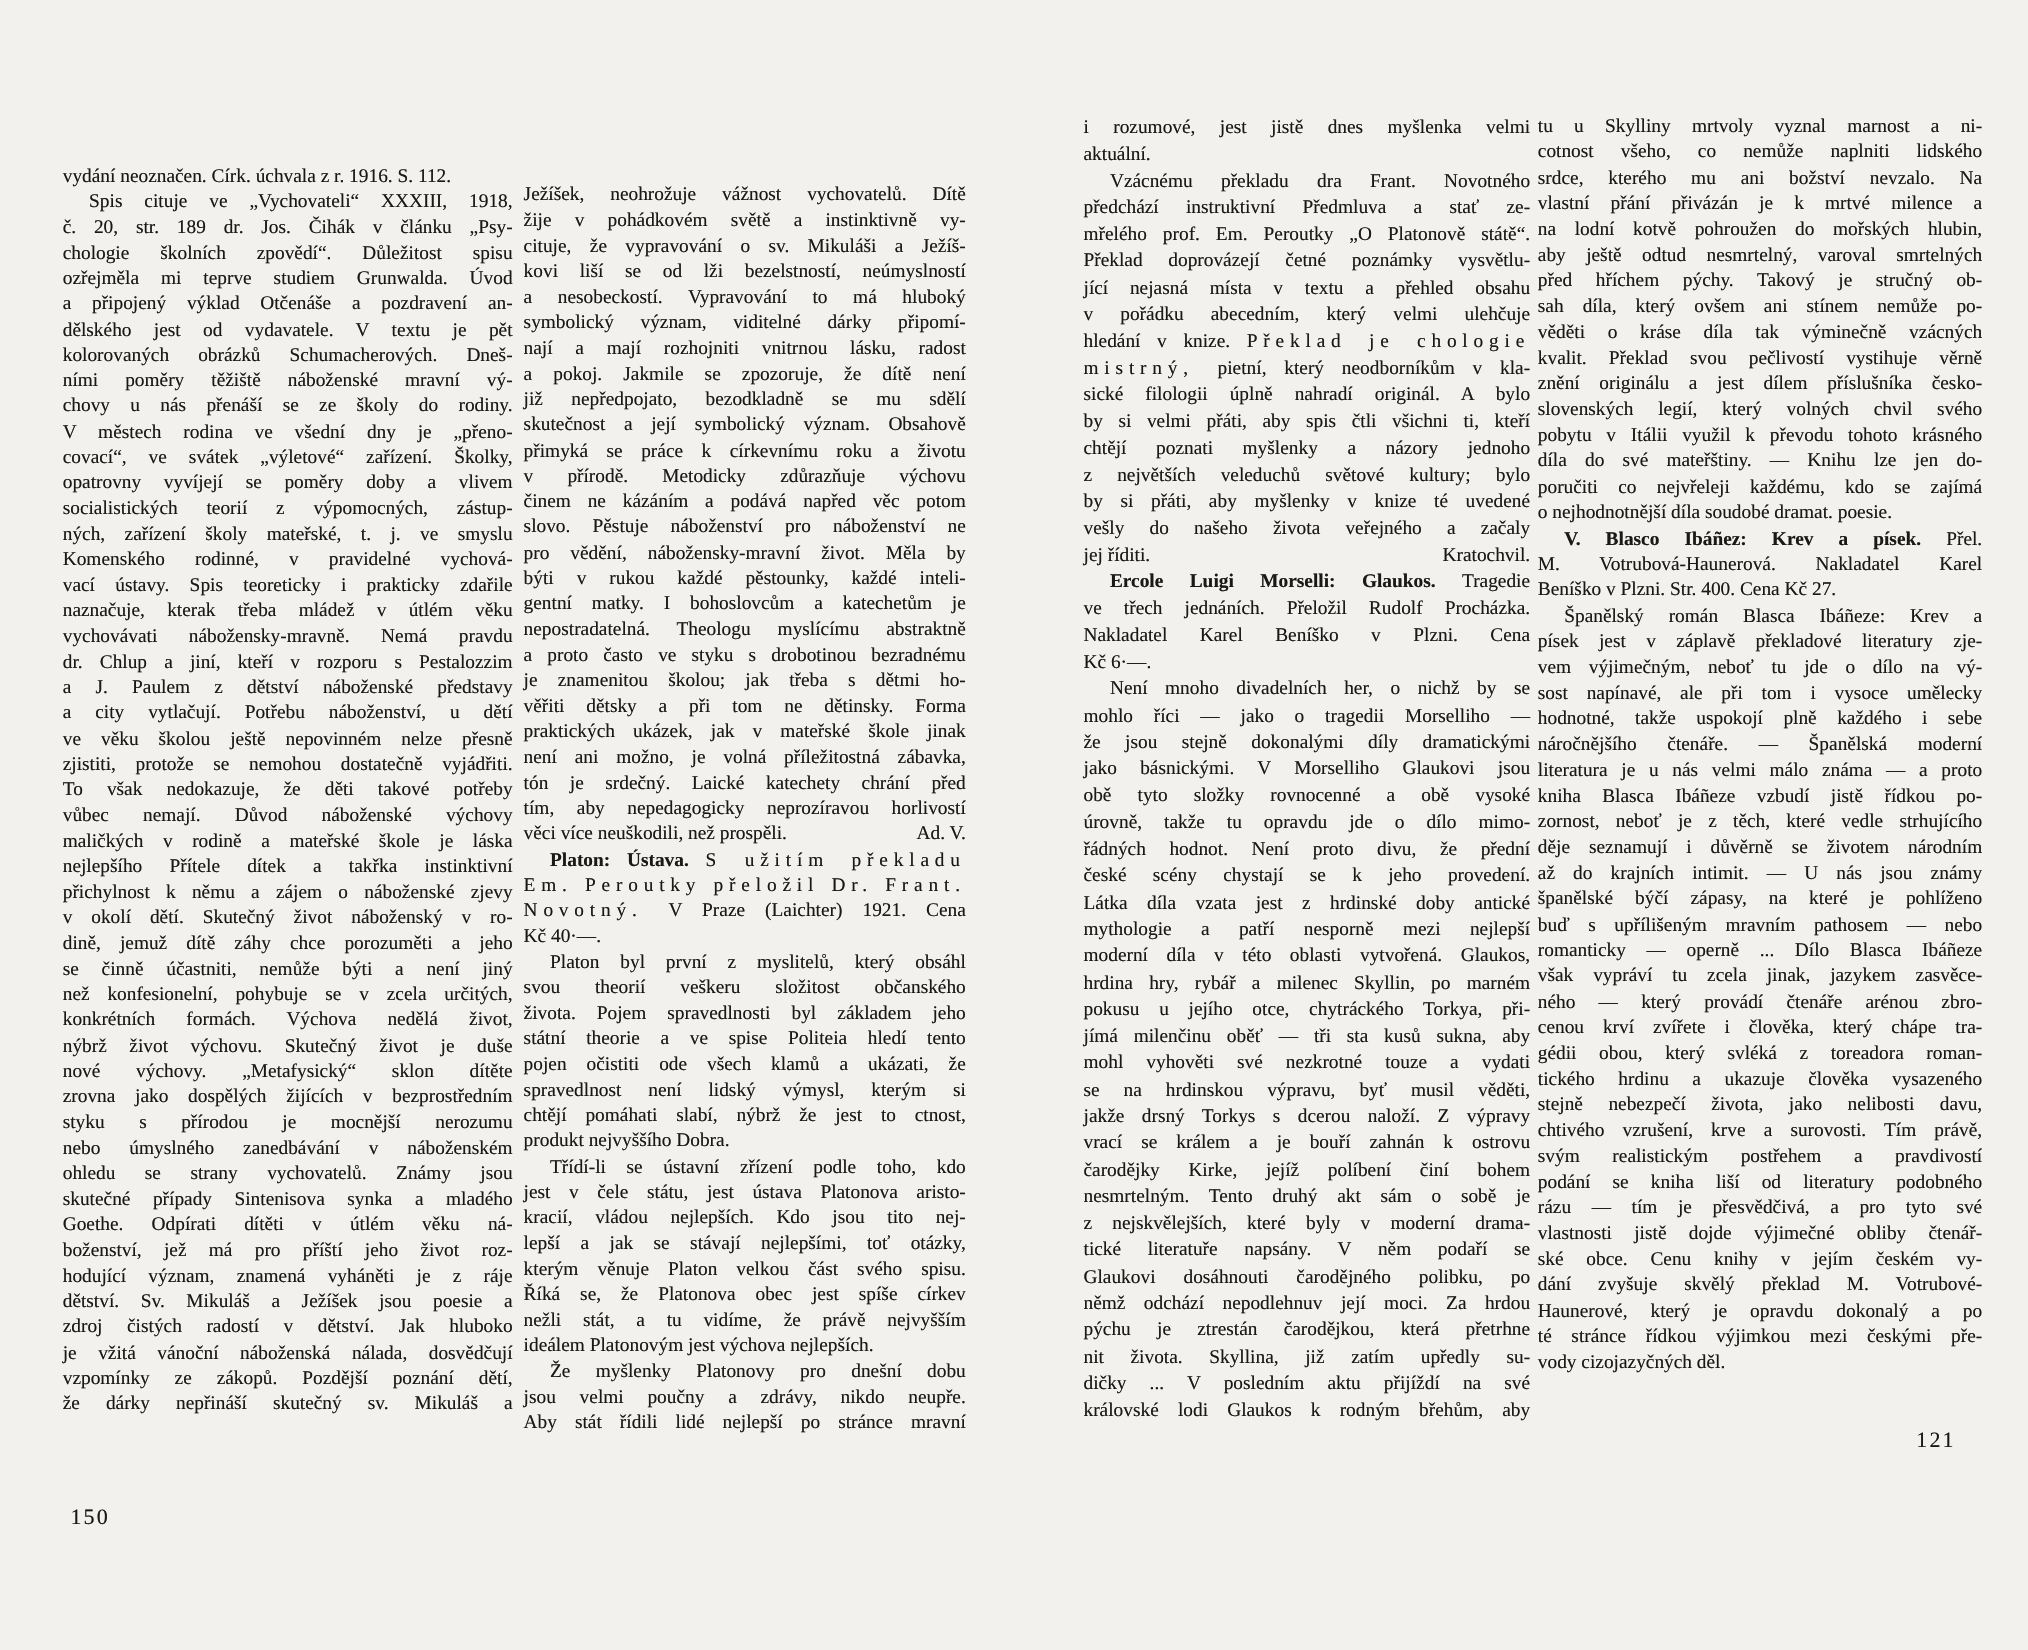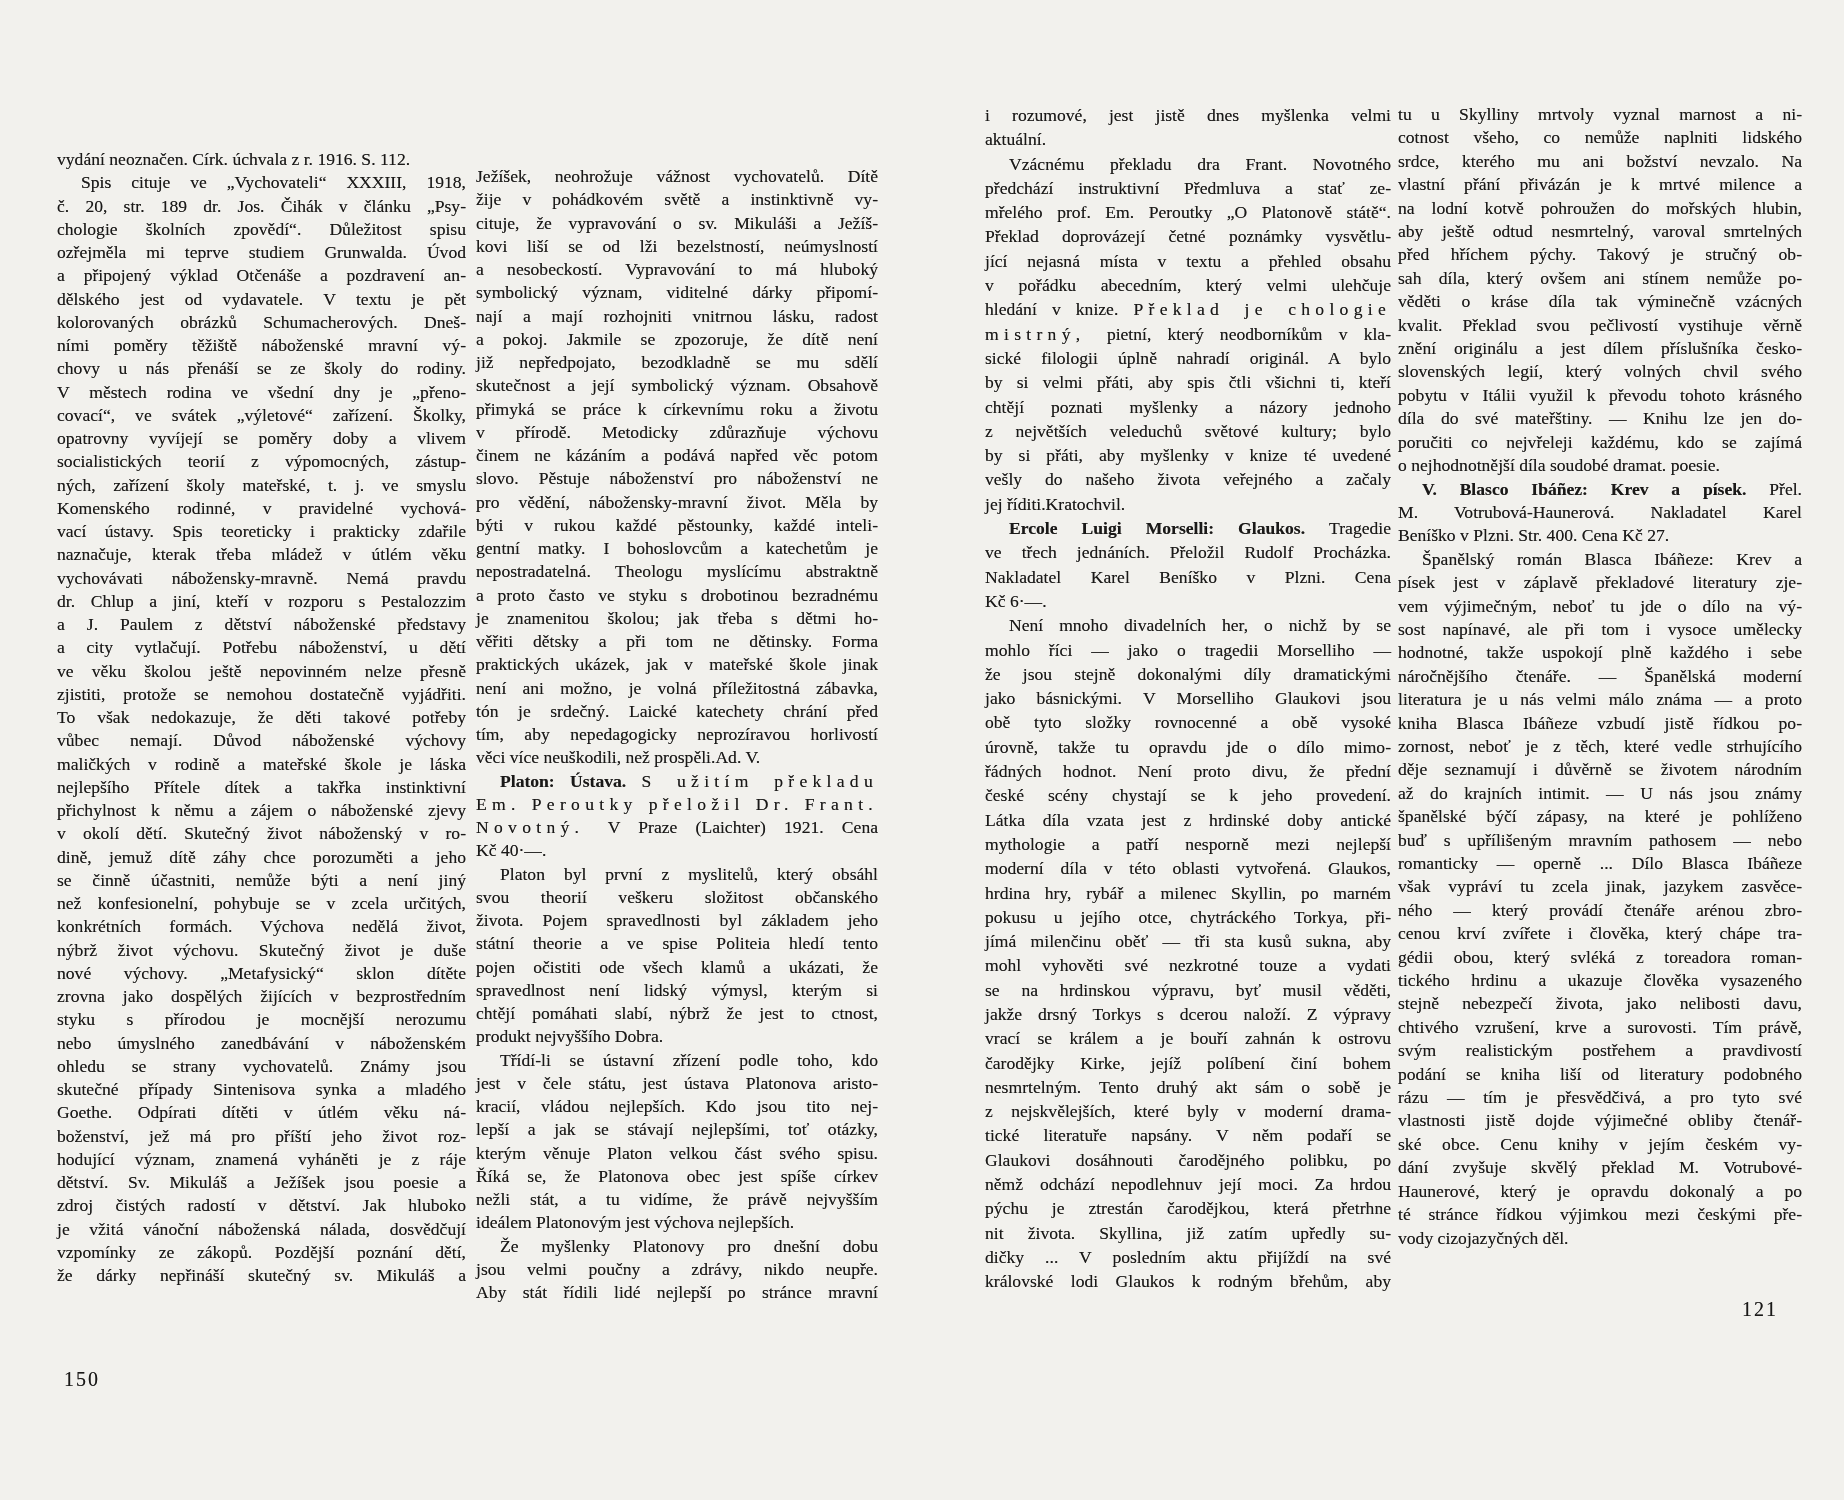--- a/index.html
+++ b/index.html
@@ -19,21 +19,21 @@
     font-size:17.6px;
     text-shadow:0 0 0.5px rgba(25,24,22,.55);
   }
   .c1{left:57px;  top:131px; width:409px; line-height:23.25px;}
   .c2{left:476px; top:148px; width:402px; line-height:23.25px;}
   .c3{left:985px; top:86px;  width:406px; line-height:24.3px;}
   .c4{left:1398px;top:86px;  width:404px; line-height:23.4px;}
   .line{text-align:justify;text-align-last:justify;white-space:normal;}
   .line.pend{text-align-last:left;}
   .line.indent{padding-left:24px;}
-  .line.gapline{display:flex;text-align-last:auto;}
+  .line.gapline{display:flex;justify-content:space-between;text-align-last:auto;}
   .bold{font-weight:bold;}
   .sperr{letter-spacing:0.30em;}
   .page-number{
     position:absolute;font-size:20px;letter-spacing:2px;
     text-shadow:0 0 0.5px rgba(25,24,22,.55);
   }
   .pn-left{left:64px;top:1351px;}
   .pn-right{left:1742px;top:1281px;}
 </style>
 </head>

